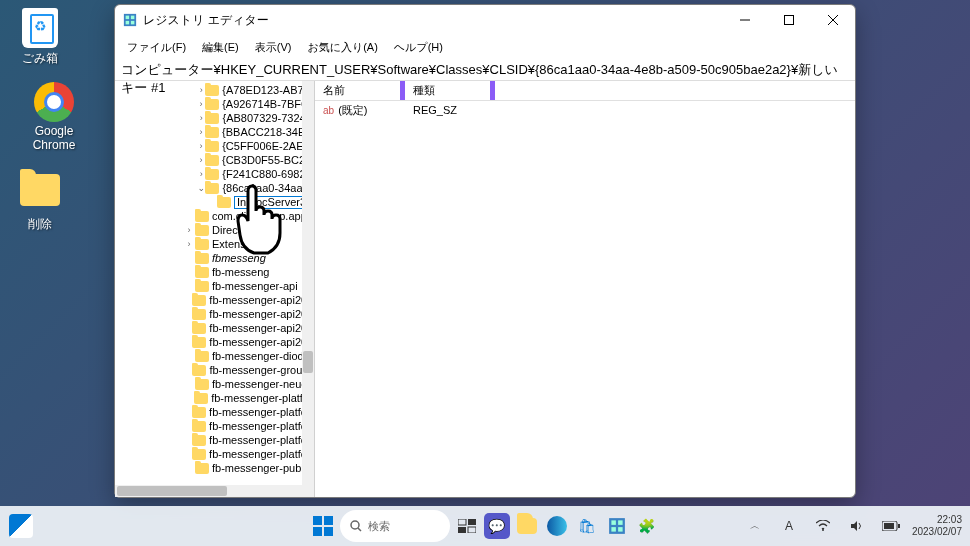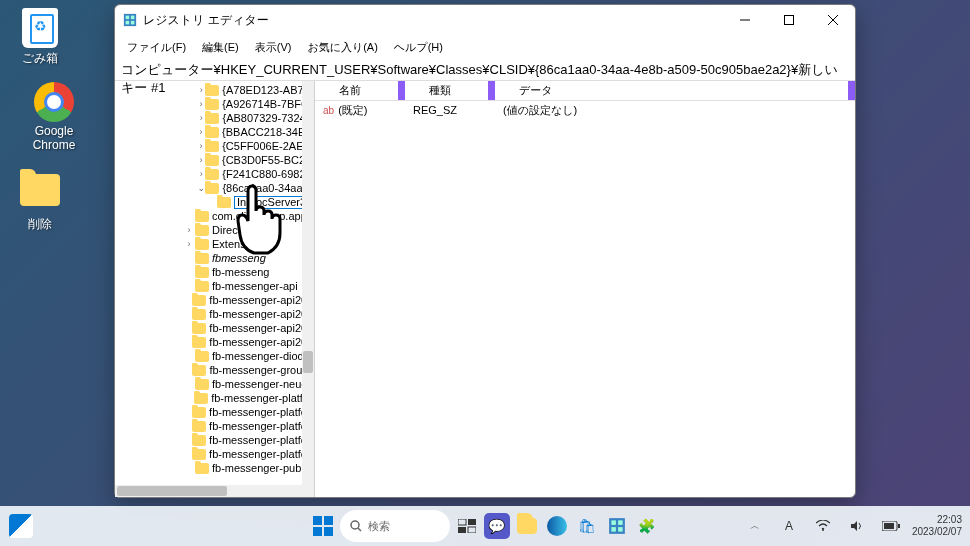--- a/index.html
+++ b/index.html
@@ -35,21 +35,21 @@
 .tree-folder { width: 14px; height: 11px; background: #FFD864; border-radius: 1px 2px 2px 2px; position: relative; margin-right: 3px; flex-shrink: 0; }
 .tree-folder::before { content: ''; position: absolute; top: -2px; left: 0; width: 6px; height: 3px; background: #FFD864; border-radius: 1px 2px 0 0; }
 .tree-label { overflow: hidden; text-overflow: clip; }
 .tree-edit { border: 1px solid #0078d4; background: #fff; padding: 0 2px; font-size: 11px; height: 13px; width: 80px; }
 .scrollbar-h { position: absolute; bottom: 0; left: 0; right: 0; height: 12px; background: #f0f0f0; }
 .scrollbar-thumb-h { position: absolute; left: 2px; top: 1px; width: 110px; height: 10px; background: #c0c0c0; border-radius: 2px; }
 .scrollbar-v { position: absolute; right: 0; top: 0; bottom: 12px; width: 12px; background: #f0f0f0; }
 .scrollbar-thumb-v { position: absolute; top: 270px; left: 1px; width: 10px; height: 22px; background: #c0c0c0; border-radius: 2px; }
 .list-pane { flex: 1; font-size: 11px; }
 .list-header { display: flex; height: 20px; border-bottom: 1px solid #e0e0e0; }
-.list-col { padding: 2px 24px; border-right: 7px solid #8b5cf6; }
+.list-col { padding: 2px 8px; border-right: 5px solid #8b5cf6; }
 .list-row { display: flex; height: 18px; align-items: center; }
 .list-cell { padding: 0 8px; display: flex; align-items: center; }
 .value-icon { font-size: 10px; color: #c94f4f; margin-right: 4px; }
 
 
 .hand-cursor { position: absolute; left: 228px; top: 183px; pointer-events: none; }
 
 
 .taskbar { position: absolute; bottom: 0; left: 0; right: 0; height: 40px; background: rgba(235,240,245,0.95); backdrop-filter: blur(8px); display: flex; align-items: center; }
 .taskbar-center { position: absolute; left: 50%; transform: translateX(-50%); display: flex; align-items: center; gap: 4px; }
@@ -271,32 +271,28 @@
           <div class="scrollbar-thumb-v"></div>
         </div>
       <div class="scrollbar-h">
           <div class="scrollbar-thumb-h"></div>
         </div>
     </div>
     <div class="list-pane">
       <div class="list-header">
         <div class="list-col" style="width:90px">名前</div>
         <div class="list-col" style="width:90px">種類</div>
-        <div class="list-col" style="flex:1">データ</div>
       </div>
       <div class="list-row">
         <div class="list-cell" style="width:90px">
             <span class="value-icon">ab</span>
             <span>(既定)</span>
           </div>
         <div class="list-cell" style="width:90px">
             <span>REG_SZ</span>
-          </div>
-        <div class="list-cell" style="flex:1">
-            <span>(値の設定なし)</span>
           </div>
       </div>
     </div>
   </div>
 </div>
 
 <svg class="hand-cursor" width="60" height="80" viewBox="0 0 60 80">
   <path d="M 20 8 Q 20 3 24 3 Q 28 3 28 8 L 28 28 Q 28 24 32 24 Q 36 24 36 28 L 36 32 Q 36 28 40 28 Q 44 28 44 32 L 44 36 Q 44 32 48 32 Q 52 32 52 36 L 52 50 Q 52 64 40 70 L 26 70 Q 14 66 12 52 L 10 38 Q 10 32 14 32 Q 18 32 20 38 Z" fill="#fff" stroke="#000" stroke-width="3"></path>
 </svg>
 

